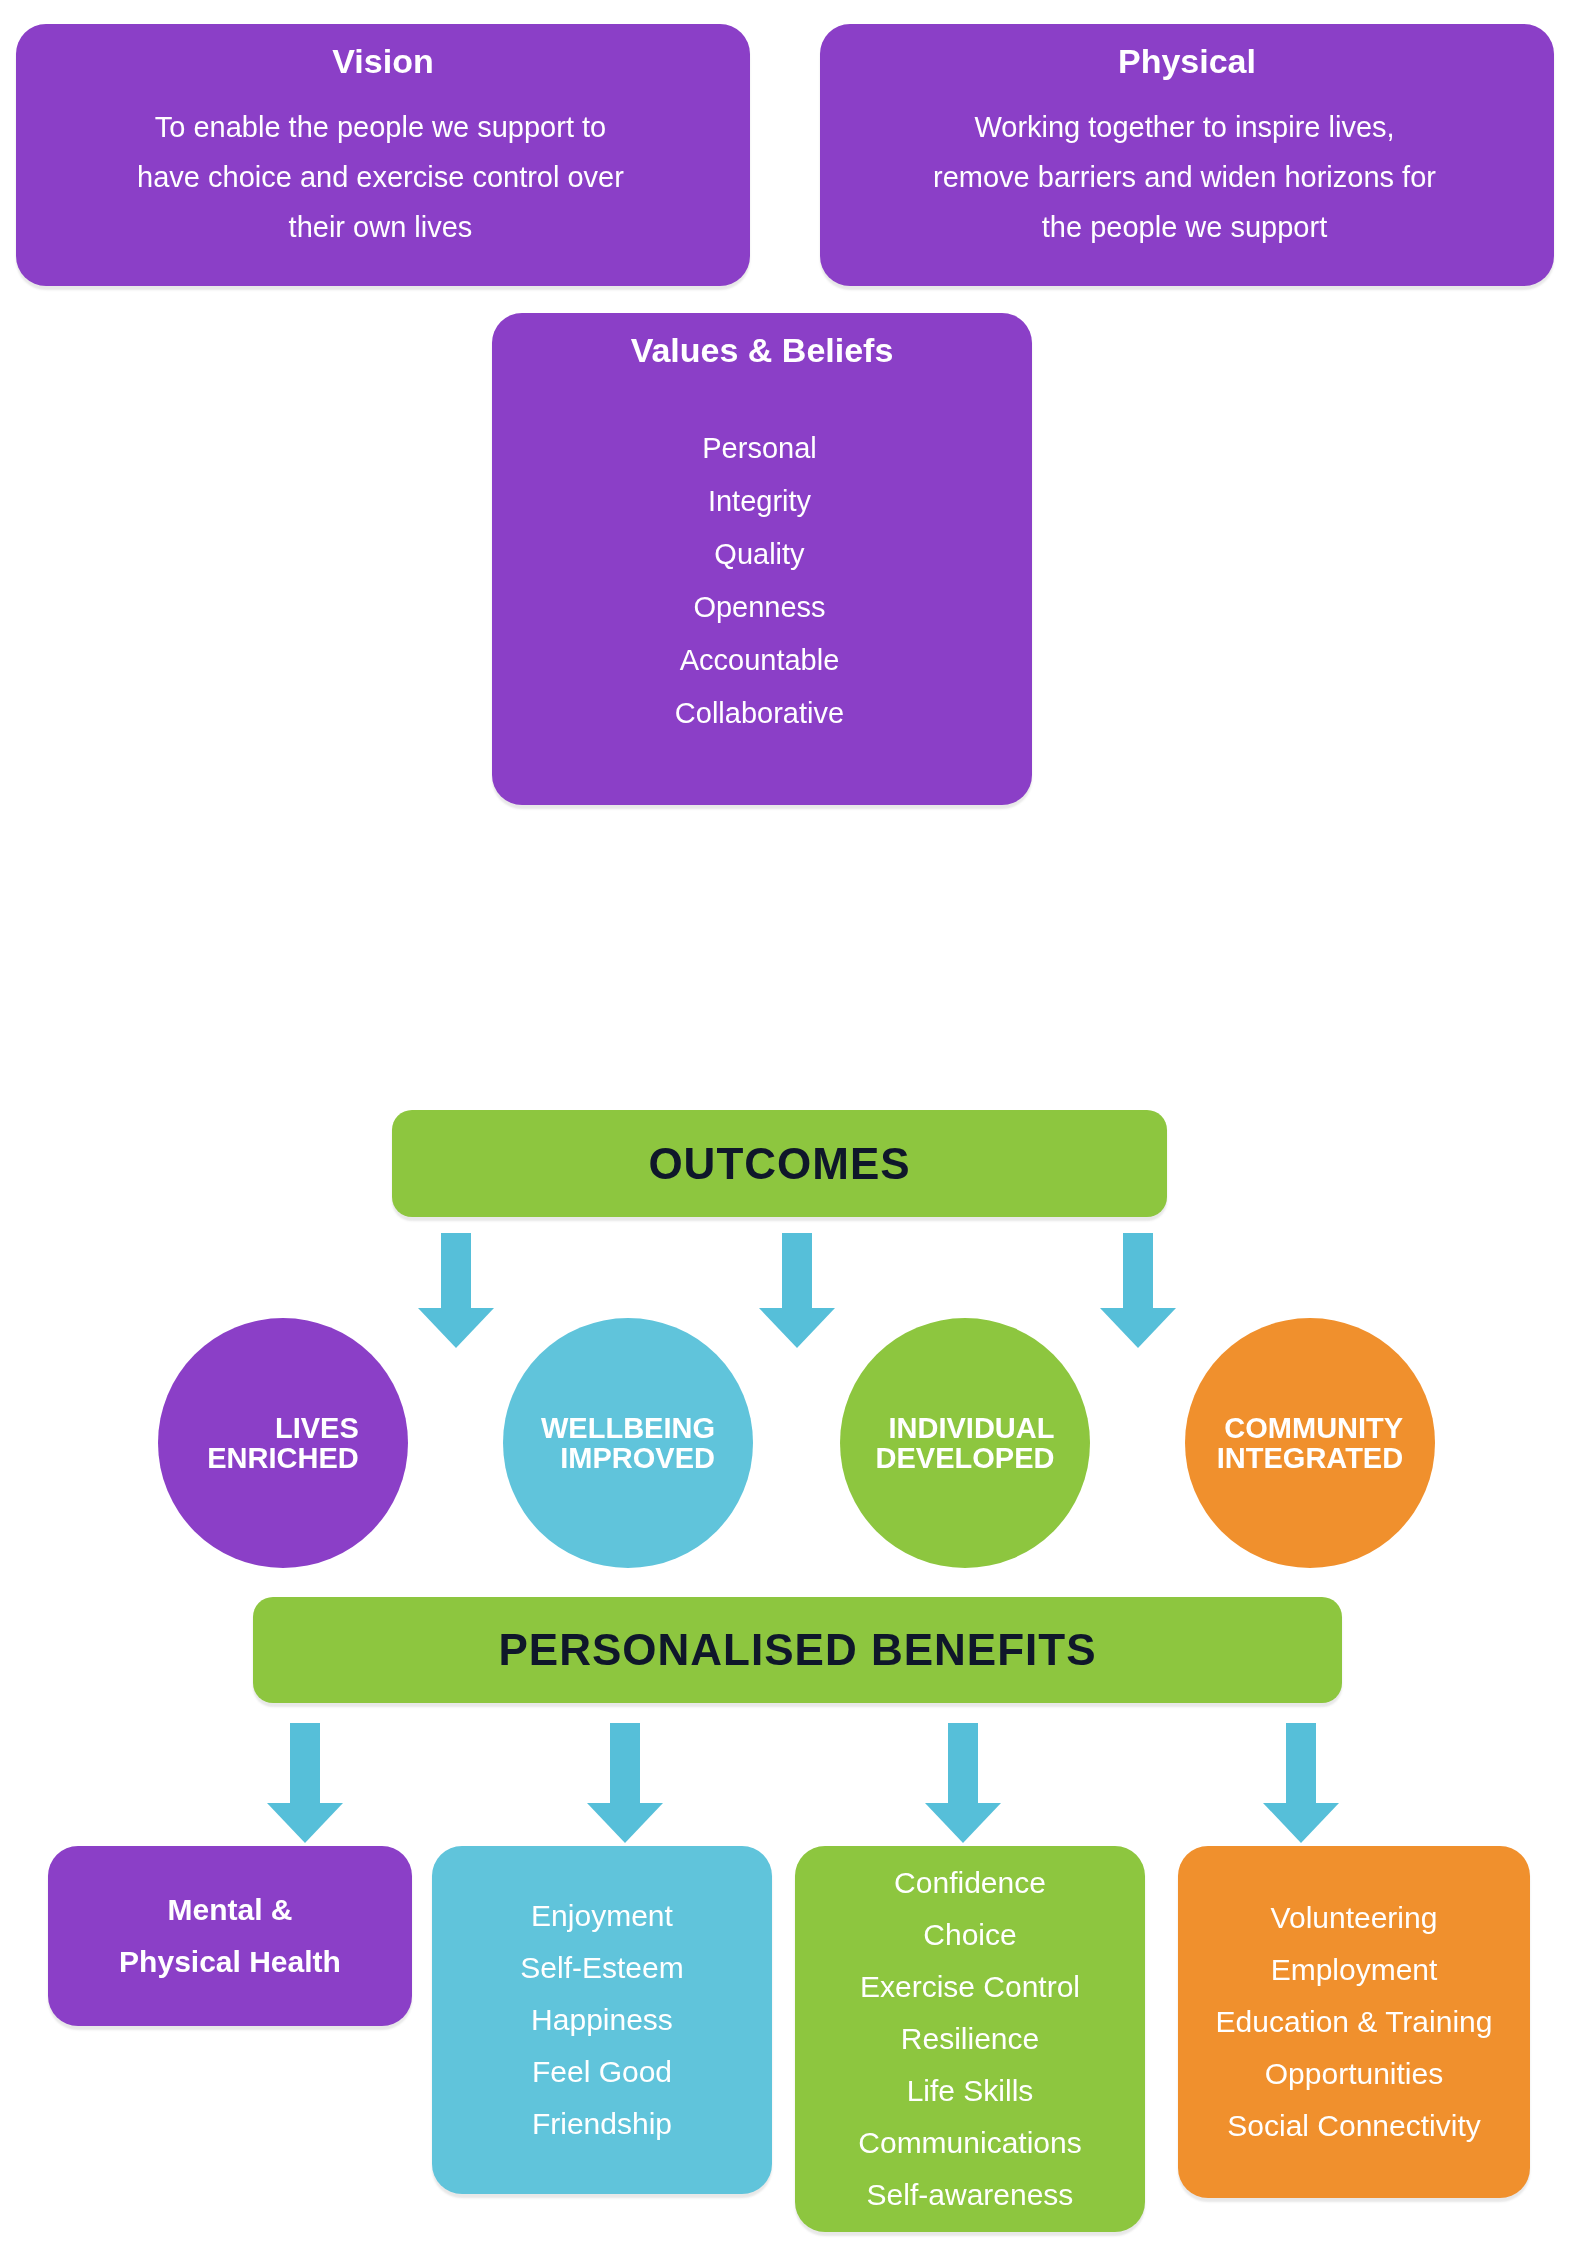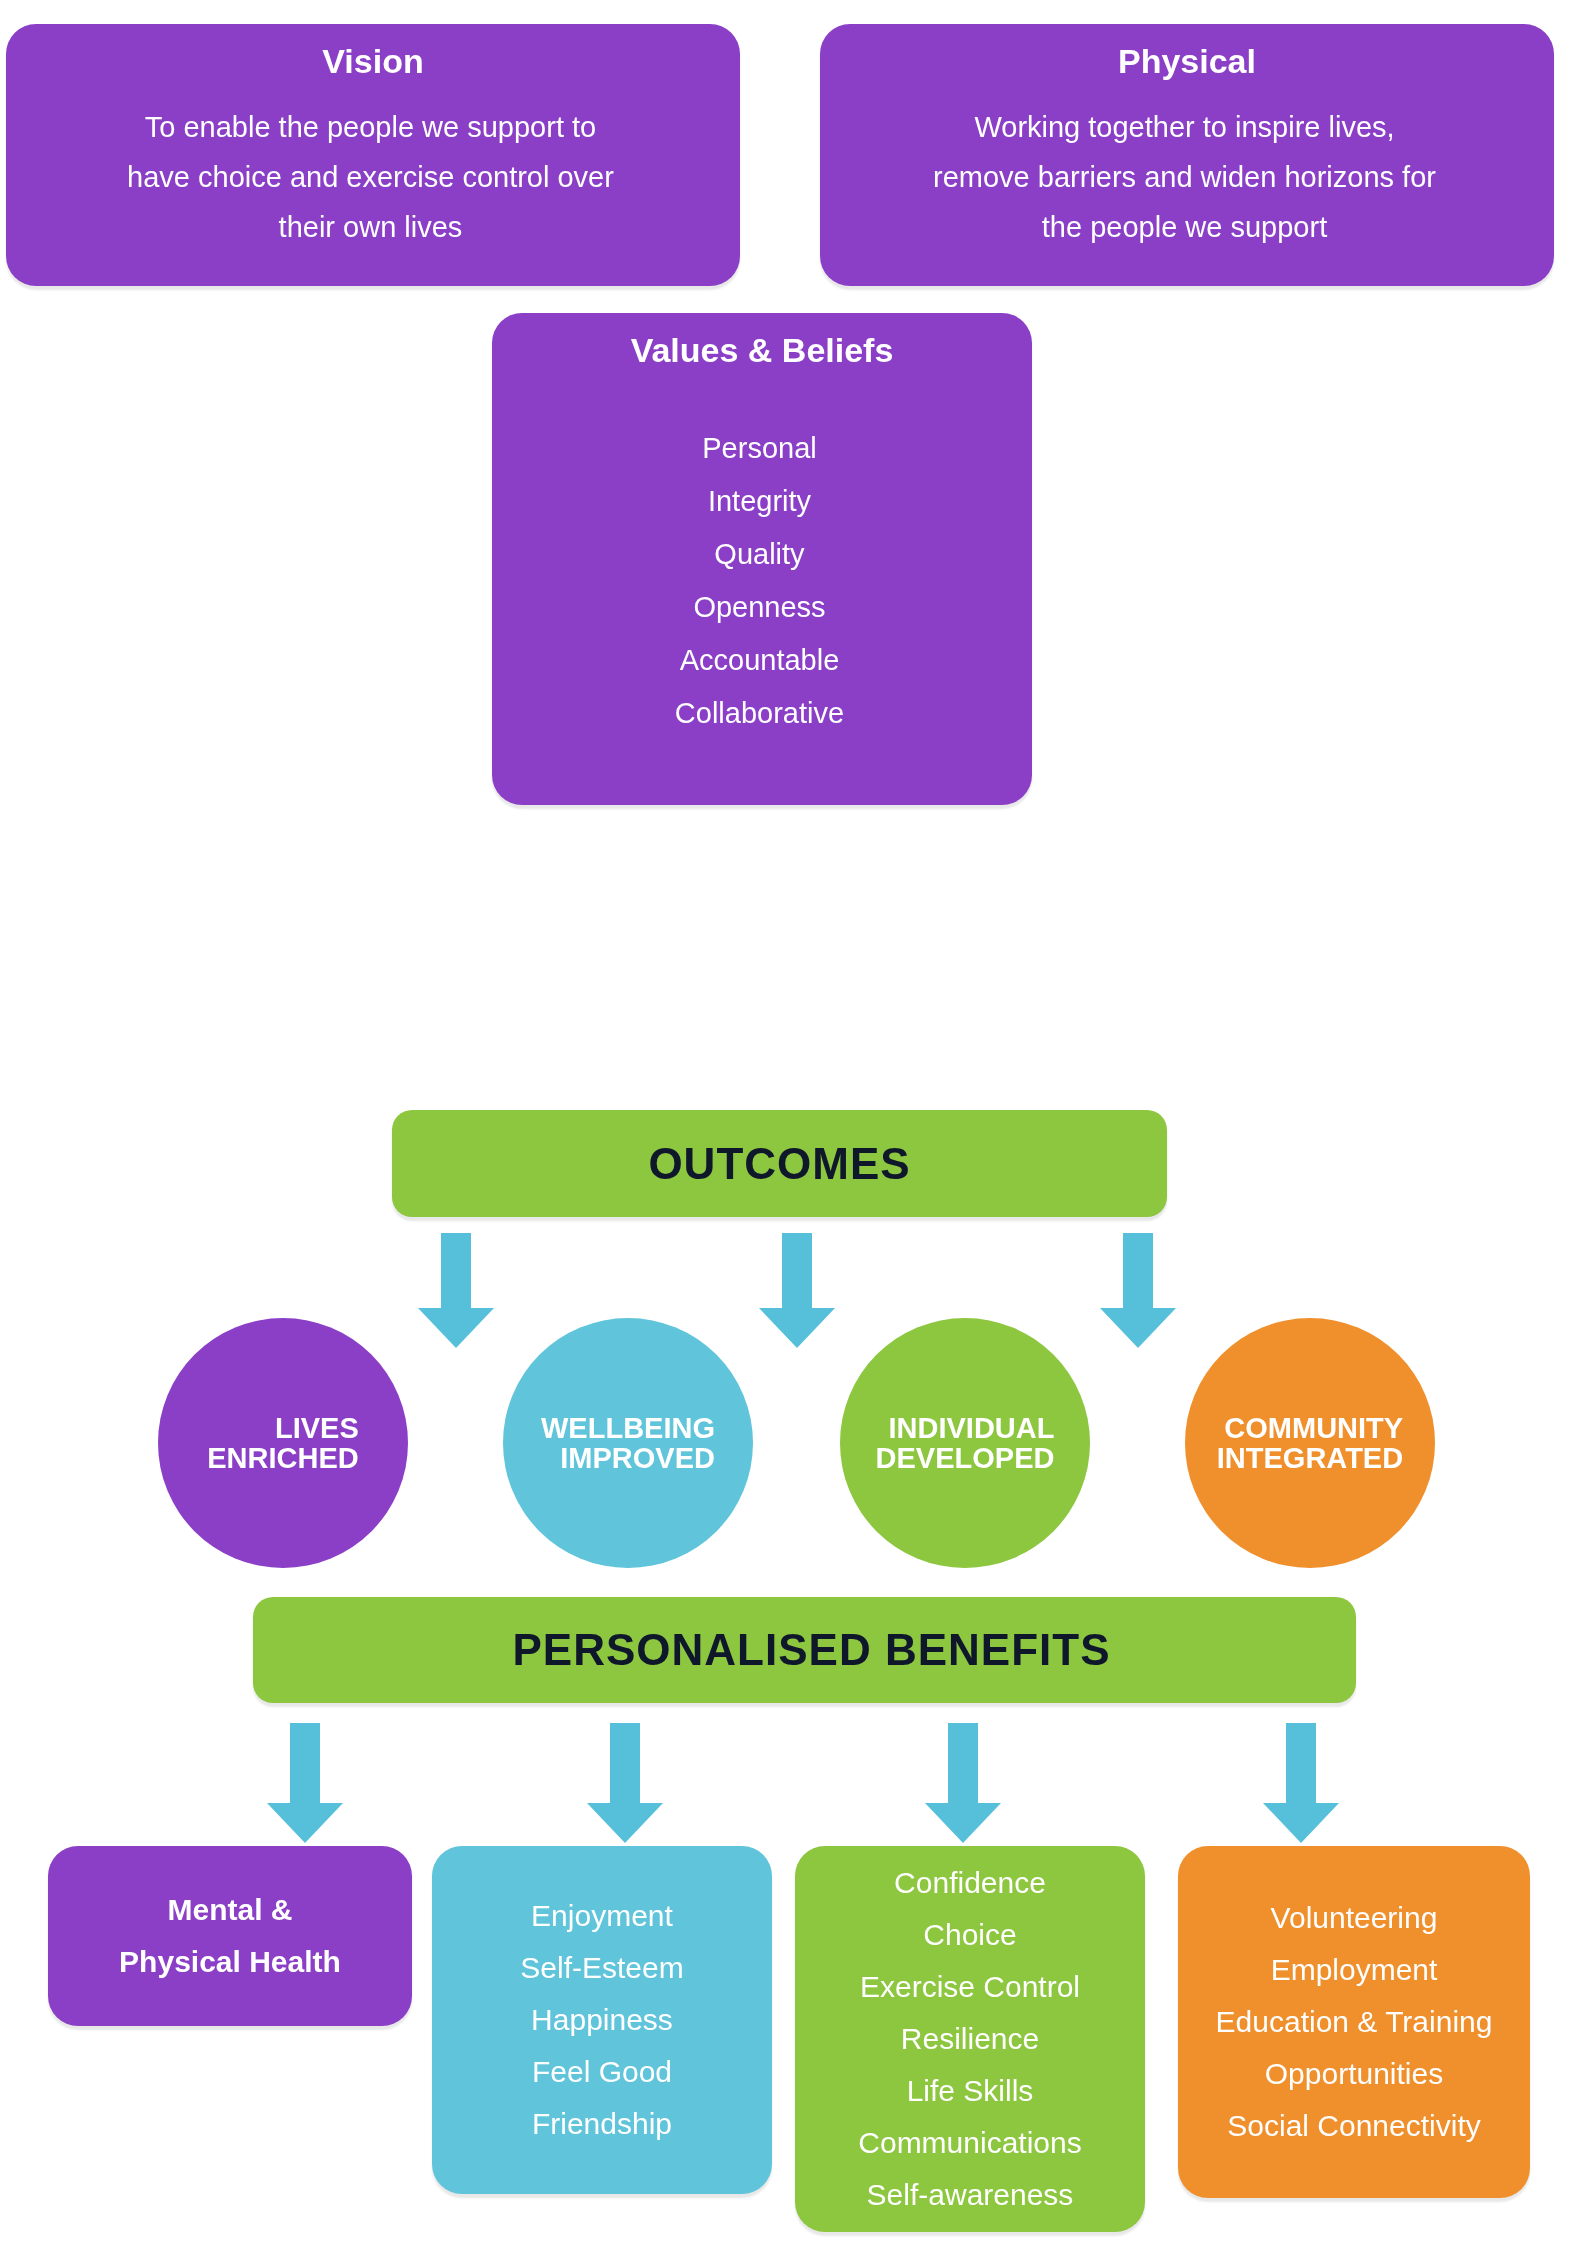--- a/index.html
+++ b/index.html
@@ -43,27 +43,27 @@
     position:absolute; border-radius:30px; color:#fff; top:1846px;
     display:flex; align-items:center; justify-content:center; text-align:center;
     font-size:30px; line-height:52px; white-space:pre-line;
     box-shadow:0 4px 2px rgba(100,100,100,0.15);
   }
   .bg-purple { background:var(--purple); }
   .bg-blue   { background:var(--blue); }
   .bg-green  { background:var(--green); }
   .bg-orange { background:var(--orange); }
 
-  #vision-box   { left:6px;  top:24px;  width:734px;  height:262px; }
+  #vision-box   { left:16px;  top:24px;  width:734px;  height:262px; }
   #mission-box  { left:820px; top:24px;  width:734px;  height:262px; }
   #values-box   { left:492px; top:313px; width:540px;  height:492px; }
   #purpose-box  { left:213px; top:822px; width:1161px; height:263px; }
   #purpose-box .card-body { line-height:52px; }
   #outcomes-bar { left:392px; top:1110px; width:775px;  height:107px; }
-  #benefits-bar { left:253px; top:1597px; width:1089px; height:106px;padding-left:14px; }
+  #benefits-bar { left:253px; top:1597px; width:1089px; height:106px; }
 
   #arrow-u1 { left:418px; }  #arrow-u2 { left:759px; }  #arrow-u3 { left:1100px; }
   #circle-1 { left:158px; }  #circle-2 { left:503px; }
   #circle-3 { left:840px; }  #circle-4 { left:1185px; }
   #arrow-l1 { left:267px; }  #arrow-l2 { left:587px; }
   #arrow-l3 { left:925px; }  #arrow-l4 { left:1263px; }
   #benefit-1 { left:48px;   width:364px; height:180px;font-weight:bold; }
   #benefit-2 { left:432px;  width:340px; height:348px; }
   #benefit-3 { left:795px;  width:350px; height:386px; }
   #benefit-4 { left:1178px; width:352px; height:352px; }

